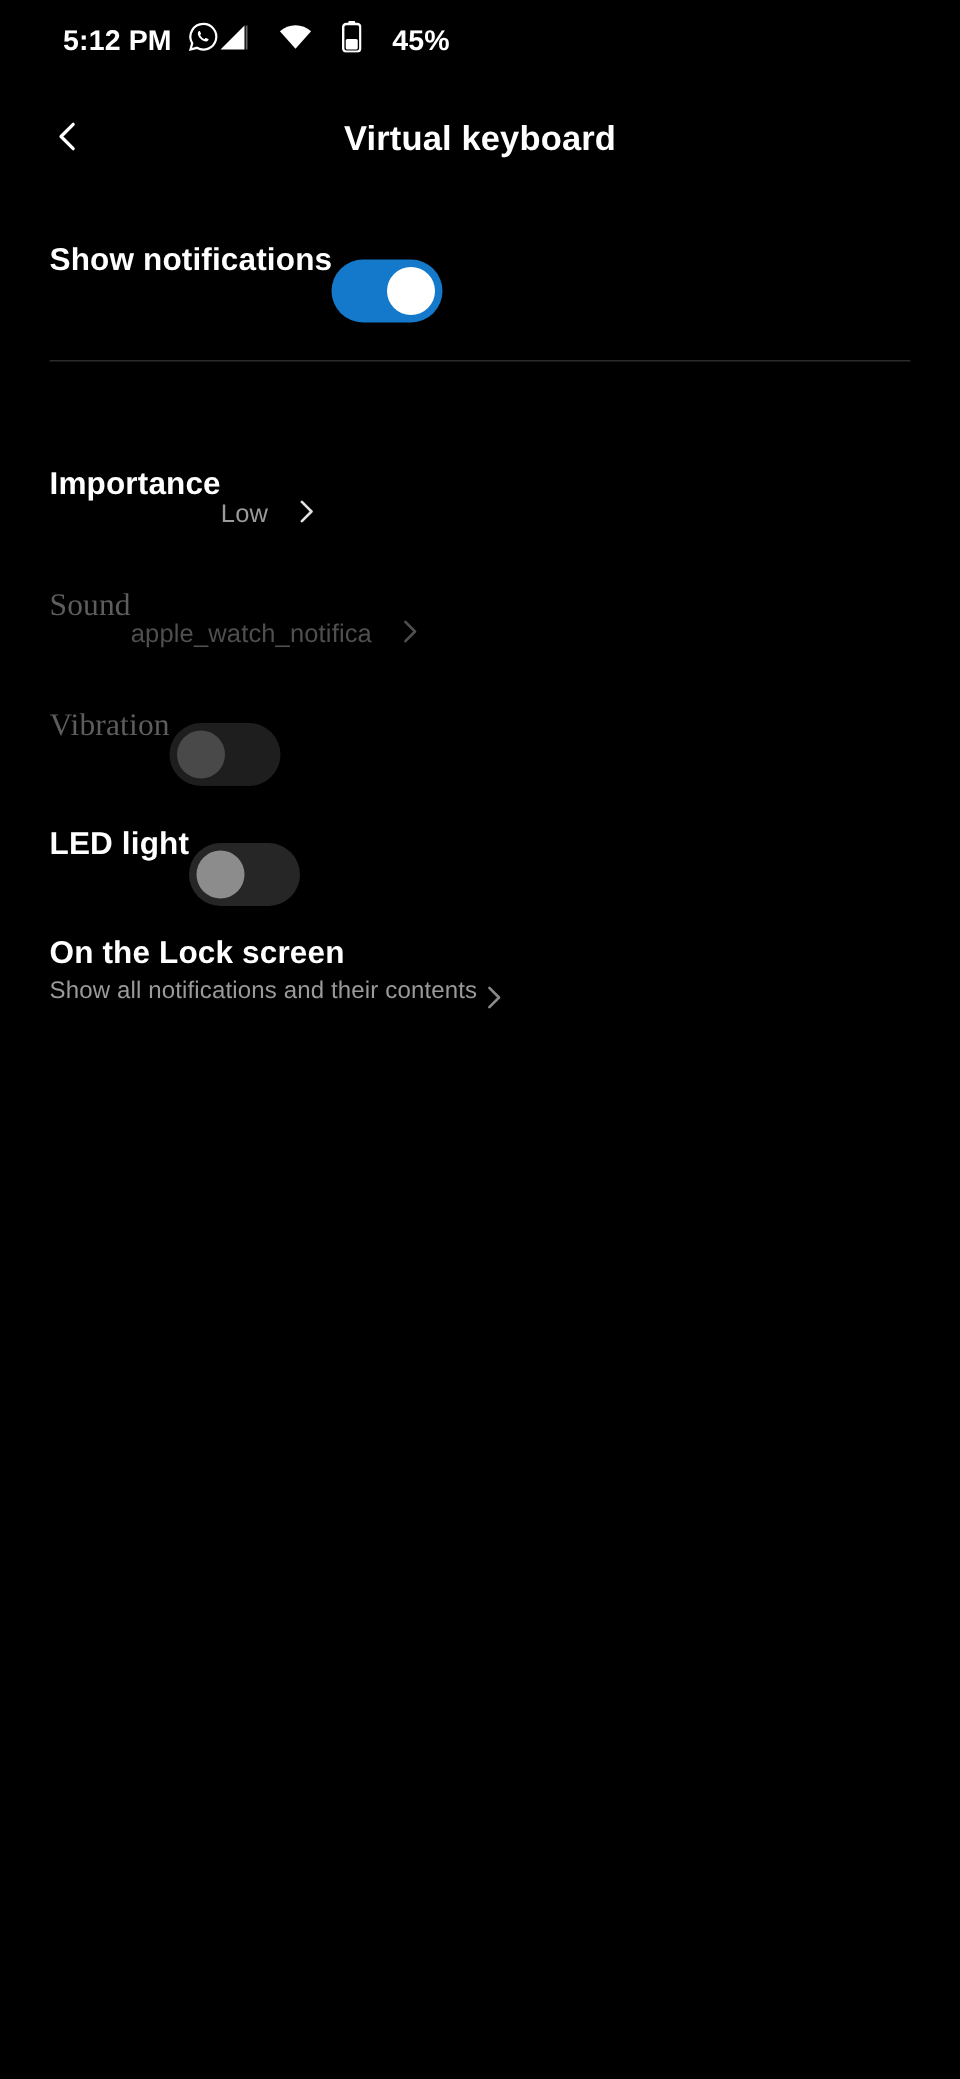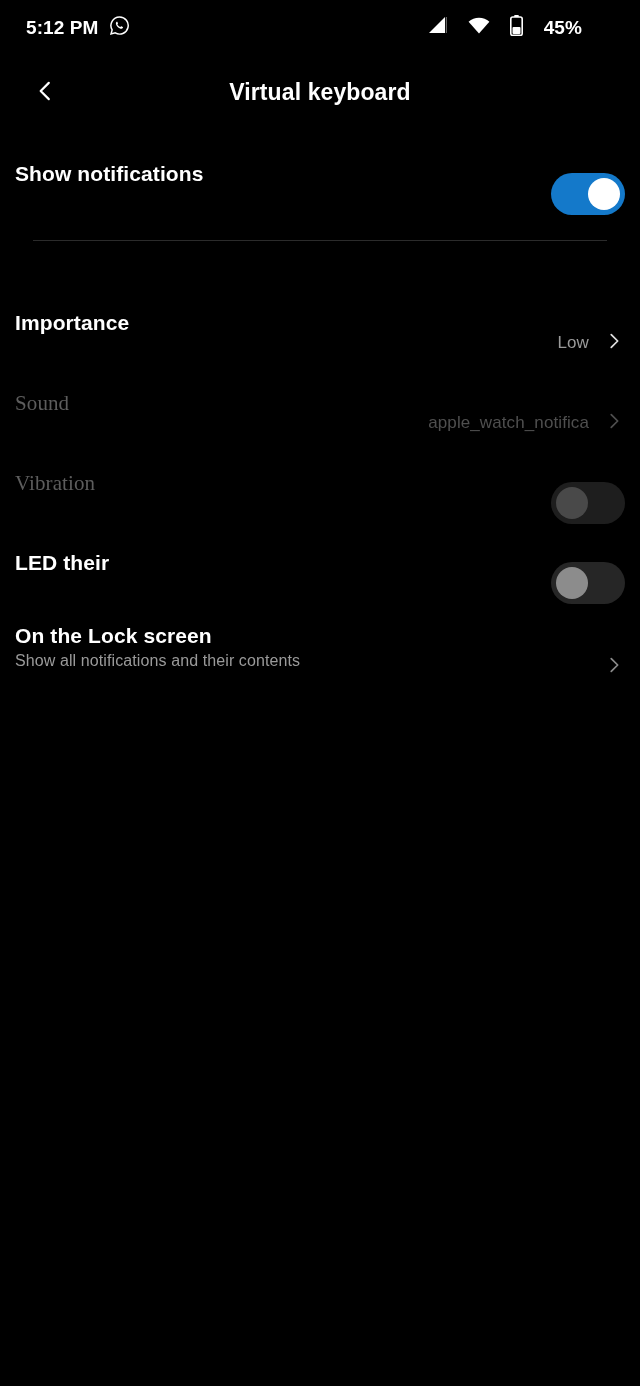--- a/index.html
+++ b/index.html
@@ -12,26 +12,25 @@
     height: 1386px;
     position: relative;
     overflow: hidden;
     font-family: "Liberation Sans", sans-serif;
     -webkit-font-smoothing: antialiased;
   }
 
   
   .status-bar {
     position: absolute;
-    top: 0; left: 0;
+    top: 0; left: 16px;
     width: 604px;
     height: 54px;
     display: flex;
     align-items: center;
-    justify-content: space-between;
     padding: 0 22px 0 26px;
     box-sizing: border-box;
   }
   .status-left {
     display: flex;
     align-items: center;
     gap: 10px;
   }
   .status-time {
     color: #ffffff;
@@ -89,23 +88,22 @@
   
   .list {
     position: absolute;
     top: 130px; left: 0;
     width: 640px;
   }
   .row {
     position: relative;
     display: flex;
     align-items: center;
-    justify-content: space-between;
     box-sizing: border-box;
-    padding: 0 15px;
+    padding: 0 33px;
     min-height: 78px;
     cursor: pointer;
   }
   .row-texts {
     display: flex;
     flex-direction: column;
     justify-content: center;
     gap: 4px;
     min-width: 0;
   }
@@ -306,21 +304,21 @@
     </div>
     <div class="row-right">
       <div class="toggle off disabled">
         <div class="thumb"></div>
       </div>
     </div>
   </div>
 
   <div class="row row-led">
     <div class="row-texts">
-      <span class="row-title">LED their</span>
+      <span class="row-title">LED light</span>
     </div>
     <div class="row-right">
       <div class="toggle off">
         <div class="thumb"></div>
       </div>
     </div>
   </div>
 
   <div class="row row-lock">
     <div class="row-texts">

